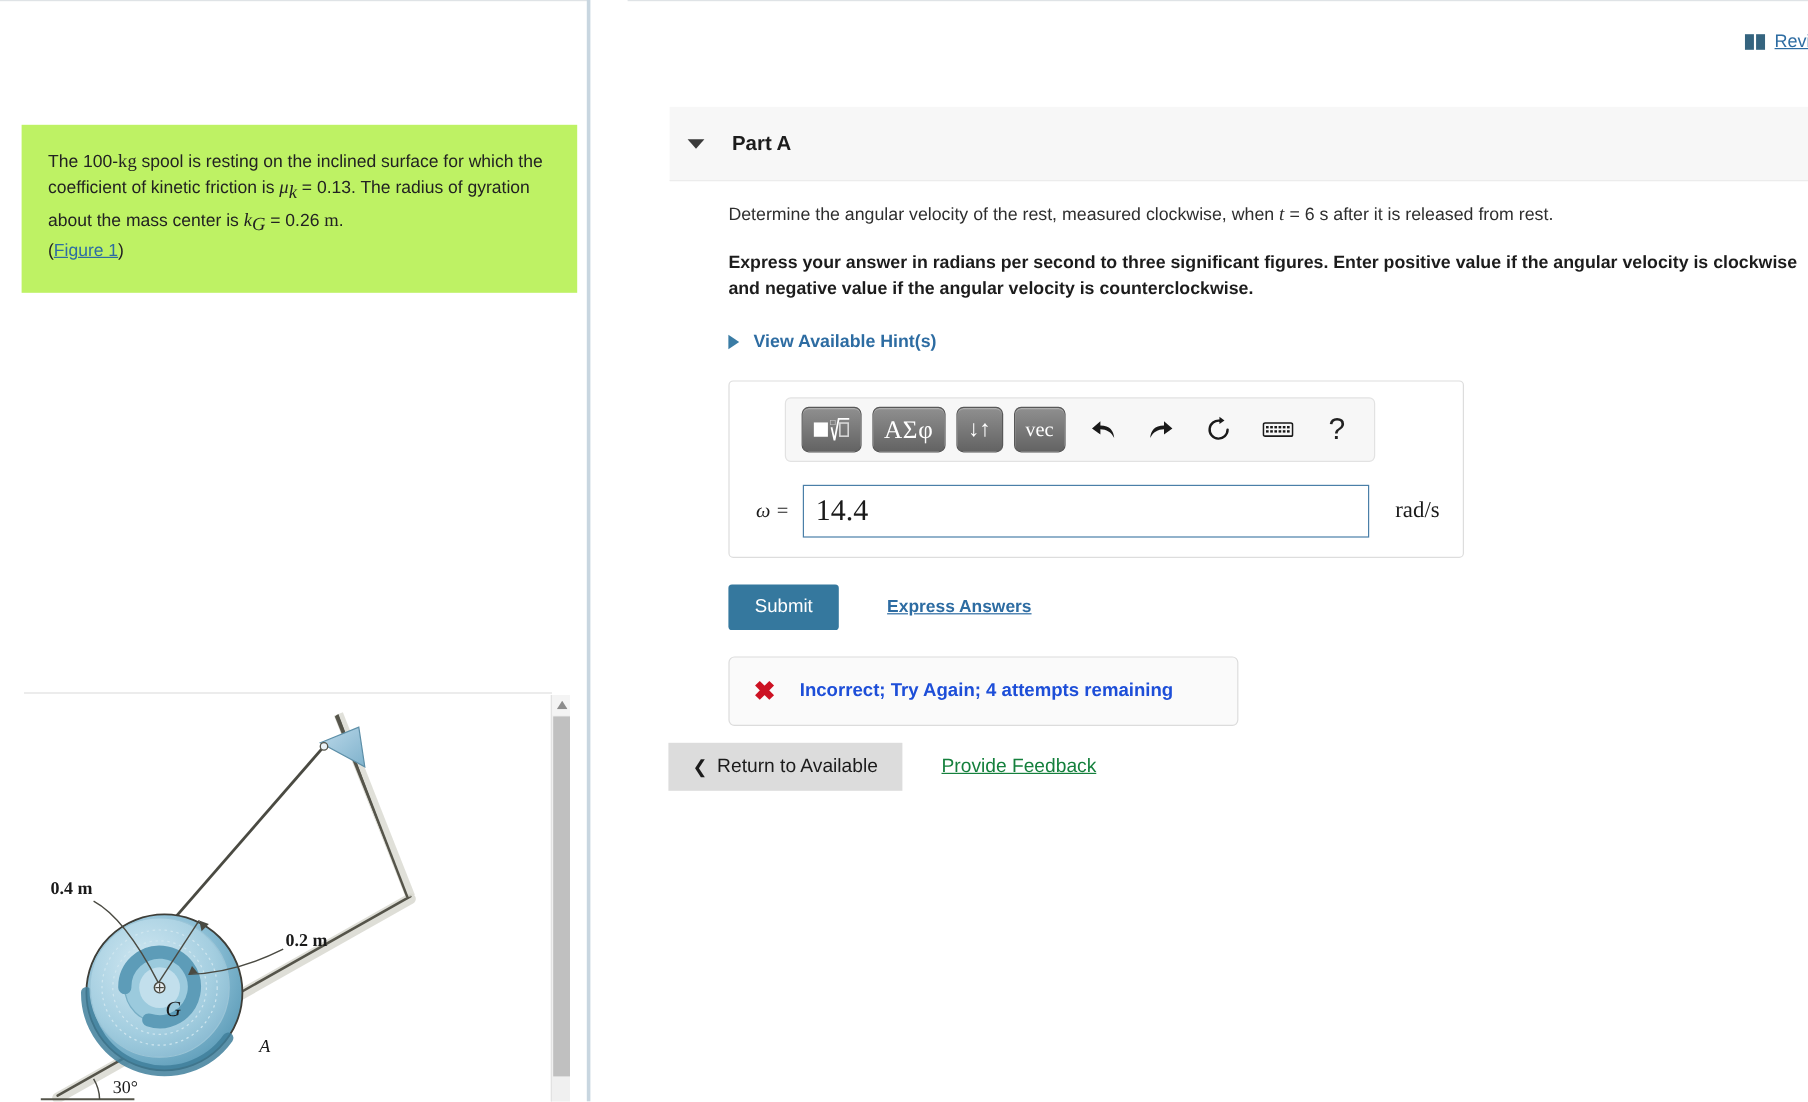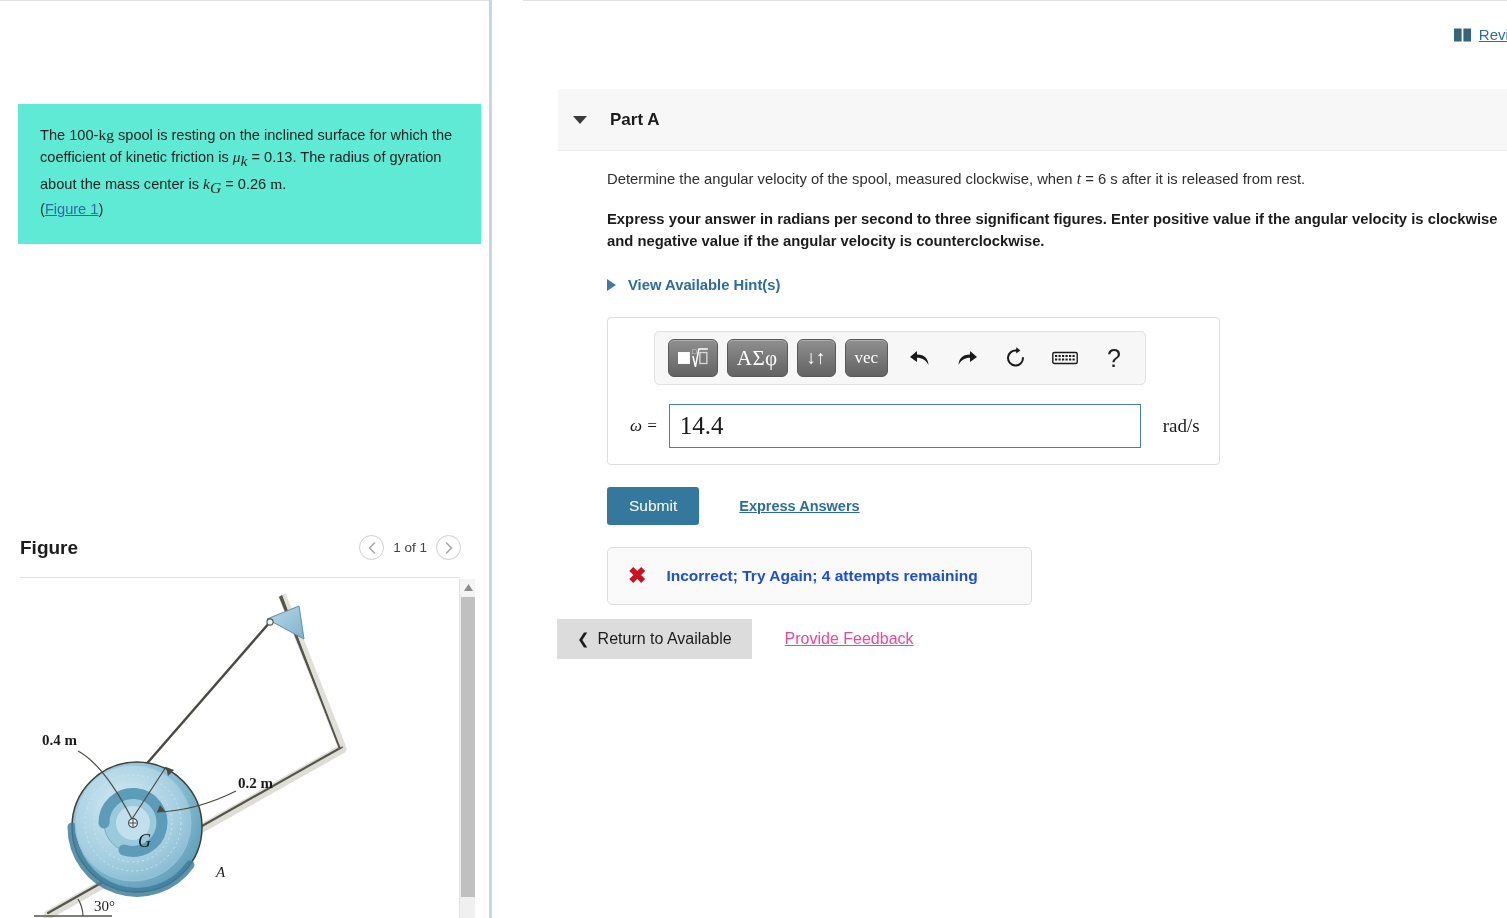--- a/index.html
+++ b/index.html
@@ -15,21 +15,21 @@
   
   .left-col {
     position: absolute; left: 0; top: 0;
     width: 490px; height: 918px;
     background: #fff;
     border-top: 1px solid #dfe3e6;
   }
   .problem-box {
     position: absolute; left: 18px; top: 103px;
     width: 463px;
-    background: #5eead4;
+    background: #bef264;
     padding: 20px 22px 24px 22px;
     font-size: 14.6px;
     line-height: 1.45;
     color: #222;
   }
   .problem-box .mvar { font-family: "Liberation Serif", serif; font-style: italic; font-size: 15.5px; }
   .problem-box .mtxt { font-family: "Liberation Serif", serif; font-size: 15.5px; }
   .sub { font-size: 0.72em; vertical-align: -0.25em; font-style: italic; }
   .figlink { color: #2d6ca2; text-decoration: underline; cursor: pointer; }
 
@@ -209,51 +209,35 @@
     display: flex; align-items: center; gap: 33px;
   }
   .return-btn {
     background: #dcdcdc; color: #1c1c1c; border: none;
     padding: 11px 20px; font-size: 16px;
     font-family: "Liberation Sans", sans-serif;
     display: flex; align-items: center; gap: 8px; cursor: pointer;
   }
   .chev-left { font-size: 15px; }
   .feedback-link {
-    font-size: 16px; color: #ec4899; text-decoration: underline; cursor: pointer; text-align: right;
+    font-size: 16px; color: #15803d; text-decoration: underline; cursor: pointer; text-align: right;
   }
 </style>
 </head>
 <body>
 
 <div class="page">
 
   <div class="left-col">
 
     <div class="problem-box">
       <span>The 100-</span><span class="mtxt">kg</span><span> spool is resting on the inclined surface for which the coefficient of kinetic friction is </span><span class="mvar">μ</span><span class="mvar sub">k</span><span> = 0.13. The radius of gyration about the mass center is </span><span class="mvar">k</span><span class="mvar sub">G</span><span> = 0.26 </span><span class="mtxt">m</span><span>.</span><br>
       <span>(</span><span class="figlink">Figure 1</span><span>)</span>
     </div>
 
-    <div class="figure-head">
-      <div class="figure-title">Figure</div>
-      <div class="fig-nav">
-        <div class="circ-btn">
-          <svg width="8" height="12" viewBox="0 0 8 12">
-            <path d="M6.5 1 L1.5 6 L6.5 11" stroke="#a8a8a8" stroke-width="1.6" fill="none" stroke-linecap="round"></path>
-          </svg>
-        </div>
-        <div class="fig-count">1 of 1</div>
-        <div class="circ-btn">
-          <svg width="8" height="12" viewBox="0 0 8 12">
-            <path d="M1.5 1 L6.5 6 L1.5 11" stroke="#a8a8a8" stroke-width="1.6" fill="none" stroke-linecap="round"></path>
-          </svg>
-        </div>
-      </div>
-    </div>
     <div class="figure-rule"></div>
 
     <div class="figure-pane">
       <svg width="439" height="340" viewBox="0 0 439 340">
         <defs>
           <radialGradient id="gOuter" cx="38%" cy="33%" r="72%">
             <stop offset="0%" stop-color="#b9dced"></stop>
             <stop offset="62%" stop-color="#89bdd4"></stop>
             <stop offset="100%" stop-color="#5d9cb8"></stop>
           </radialGradient>
@@ -350,21 +334,21 @@
       <span class="review-link">Review</span>
     </div>
 
     <div class="part-header">
       <div class="caret-down"></div>
       <div class="part-title">Part A</div>
     </div>
 
     <div class="q-body">
       <div class="q-prompt">
-        <span>Determine the angular velocity of the spool, measured clockwise, when </span><span class="mv">t</span><span> = 6 s after it is released from rest.</span>
+        <span>Determine the angular velocity of the rest, measured clockwise, when </span><span class="mv">t</span><span> = 6 s after it is released from rest.</span>
       </div>
 
       <div class="q-instruct">Express your answer in radians per second to three significant figures. Enter positive value if the angular velocity is clockwise and negative value if the angular velocity is counterclockwise.</div>
 
       <div class="hints-row">
         <span class="caret-right"></span>
         <span class="hints-label">View Available Hint(s)</span>
       </div>
 
       <div class="answer-panel">

